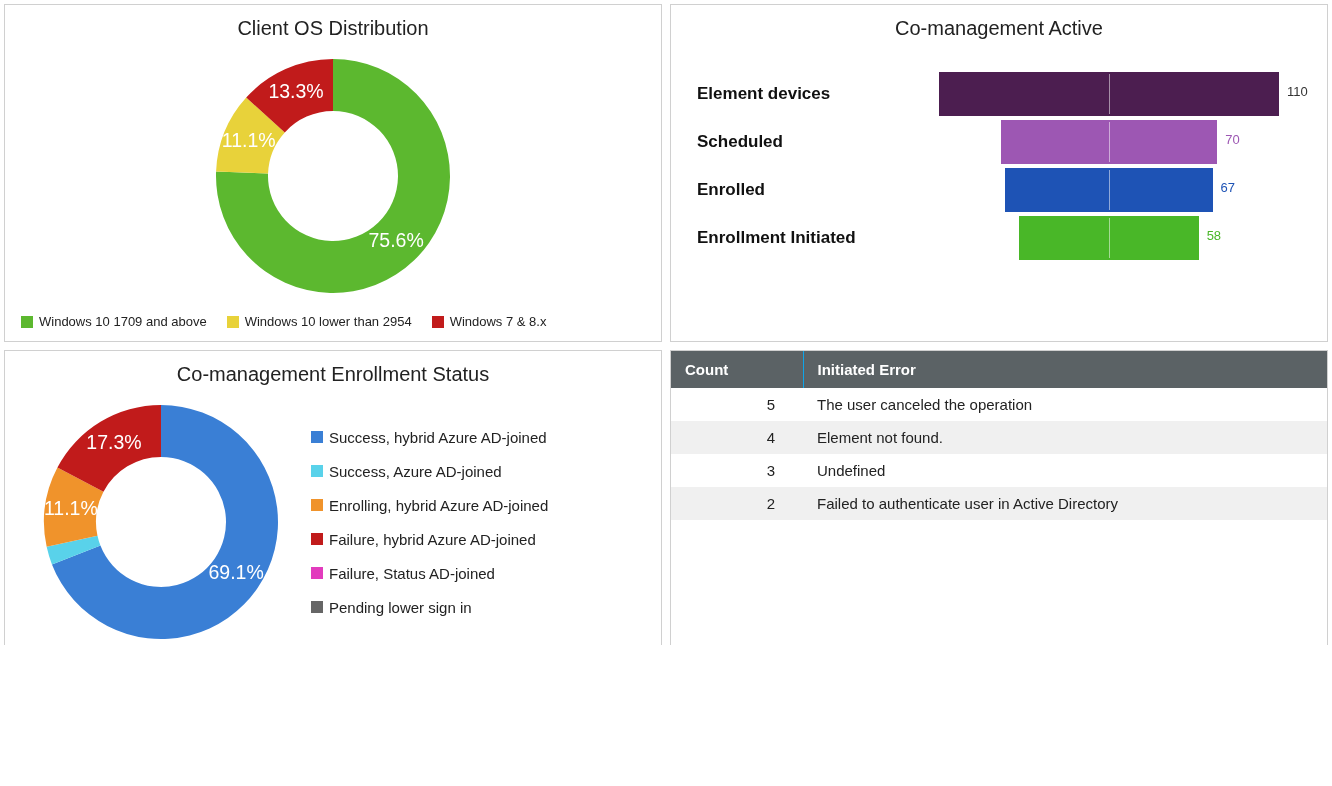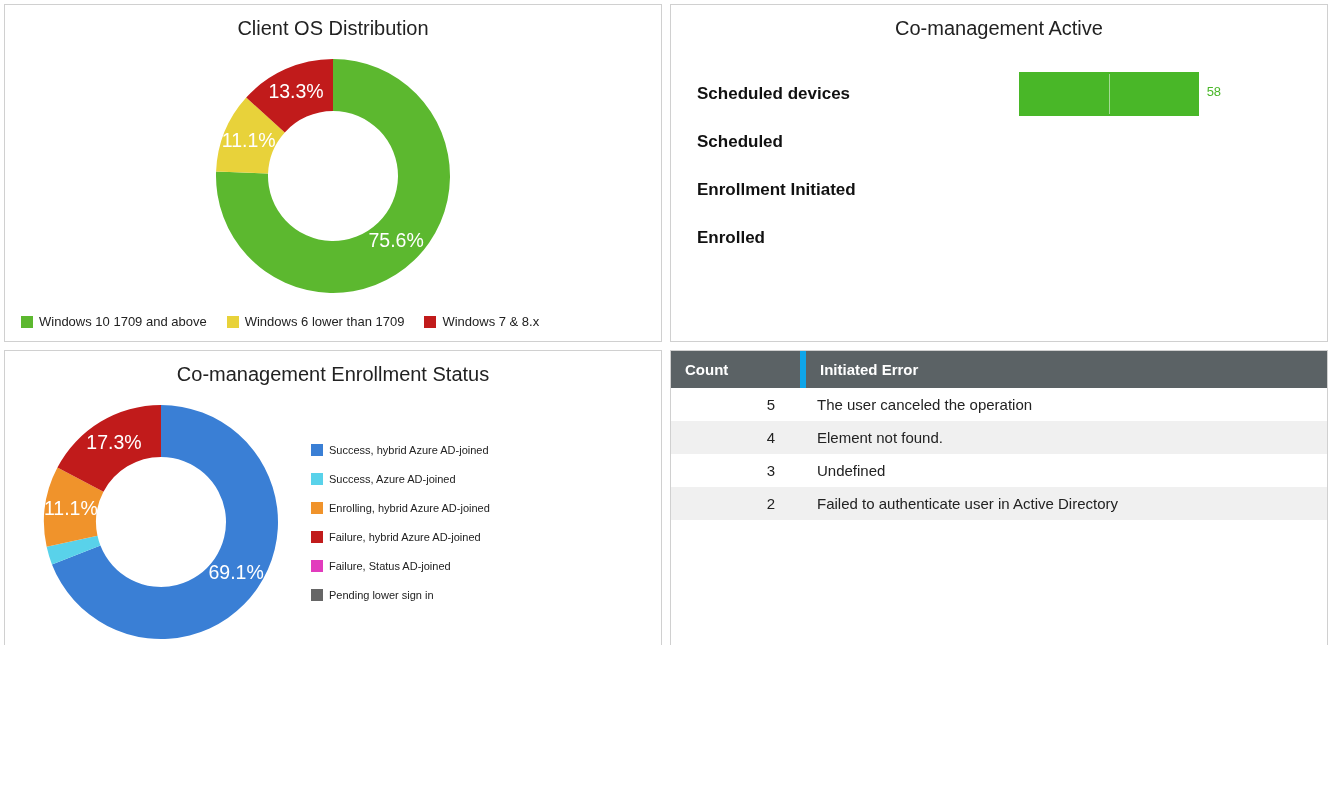--- a/index.html
+++ b/index.html
@@ -56,21 +56,21 @@
     display: flex;
     flex-wrap: wrap;
     gap: 8px 20px;
     font-size: 13px;
     margin-top: 8px;
   }
   .legend-v {
     display: flex;
     flex-direction: column;
     gap: 17px;
-    font-size: 11px;
+    font-size: 15px;
   }
   .leg-item {
     display: flex;
     align-items: center;
     gap: 6px;
     white-space: nowrap;
   }
   .swatch {
     width: 12px;
     height: 12px;
@@ -129,21 +129,21 @@
     width: 100%;
     border-collapse: collapse;
     font-size: 15px;
   }
   .tbl th {
     background: #5b6265;
     color: #ffffff;
     text-align: left;
     padding: 10px 14px;
     font-weight: 600;
-    border-right: 6px solid #0ea5e9;
+    border-right: 1px solid #0ea5e9;
   }
   .tbl th:last-child { border-right: none; }
   .tbl td {
     padding: 8px 14px;
   }
   .tbl td.count { text-align: right; padding-right: 28px; width: 90px; }
   .tbl tbody tr:nth-child(even) td { background: #f0f0f0; }
   .table-card { padding: 0; }
 </style>
 </head>
@@ -163,39 +163,57 @@
           <text x="71.59541696336606" y="36.022037680815686" class="donut-label">13.3%</text>
         </svg>
     </div>
     <div class="legend-h" id="legend-os">
         <div class="leg-item">
           <span class="swatch" style="background: rgb(92, 184, 47);"></span>
           <span>Windows 10 1709 and above</span>
         </div>
         <div class="leg-item">
           <span class="swatch" style="background: rgb(232, 210, 58);"></span>
-          <span>Windows 6 lower than 1709</span>
+          <span>Windows 10 lower than 2954</span>
         </div>
         <div class="leg-item">
           <span class="swatch" style="background: rgb(193, 27, 27);"></span>
           <span>Windows 7 &amp; 8.x</span>
         </div>
       </div>
   </div>
 
   <div class="card">
     <div class="card-title">Co-management Active</div>
     <div class="funnel-area">
       <div class="funnel-labels" id="funnel-labels">
-          <div>Scheduled devices</div>
+          <div>Element devices</div>
           <div>Scheduled</div>
+          <div>Enrolled</div>
           <div>Enrollment Initiated</div>
-          <div>Enrolled</div>
         </div>
       <div class="funnel-bars" id="funnel-bars">
+          <div class="fbar-row">
+            <div class="fbar" style="width: 340px; background: rgb(76, 30, 80);">
+              <div class="fbar-mid"></div>
+            </div>
+            <div class="fbar-val" style="left: calc(50% + 178px); top: 14px; color: rgb(51, 51, 51);">110</div>
+          </div>
+          <div class="fbar-row">
+            <div class="fbar" style="width: 216.364px; background: rgb(157, 87, 179);">
+              <div class="fbar-mid"></div>
+            </div>
+            <div class="fbar-val" style="left: calc(50% + 116.182px); top: 14px; color: rgb(157, 87, 179);">70</div>
+          </div>
+          <div class="fbar-row">
+            <div class="fbar" style="width: 207.091px; background: rgb(30, 83, 181);">
+              <div class="fbar-mid"></div>
+            </div>
+            <div class="fbar-val" style="left: calc(50% + 111.545px); top: 14px; color: rgb(30, 83, 181);">67</div>
+          </div>
           <div class="fbar-row">
             <div class="fbar" style="width: 179.273px; background: rgb(73, 183, 40);">
               <div class="fbar-mid"></div>
             </div>
             <div class="fbar-val" style="left: calc(50% + 97.6364px); top: 14px; color: rgb(73, 183, 40);">58</div>
           </div>
         </div>
     </div>
   </div>
 

